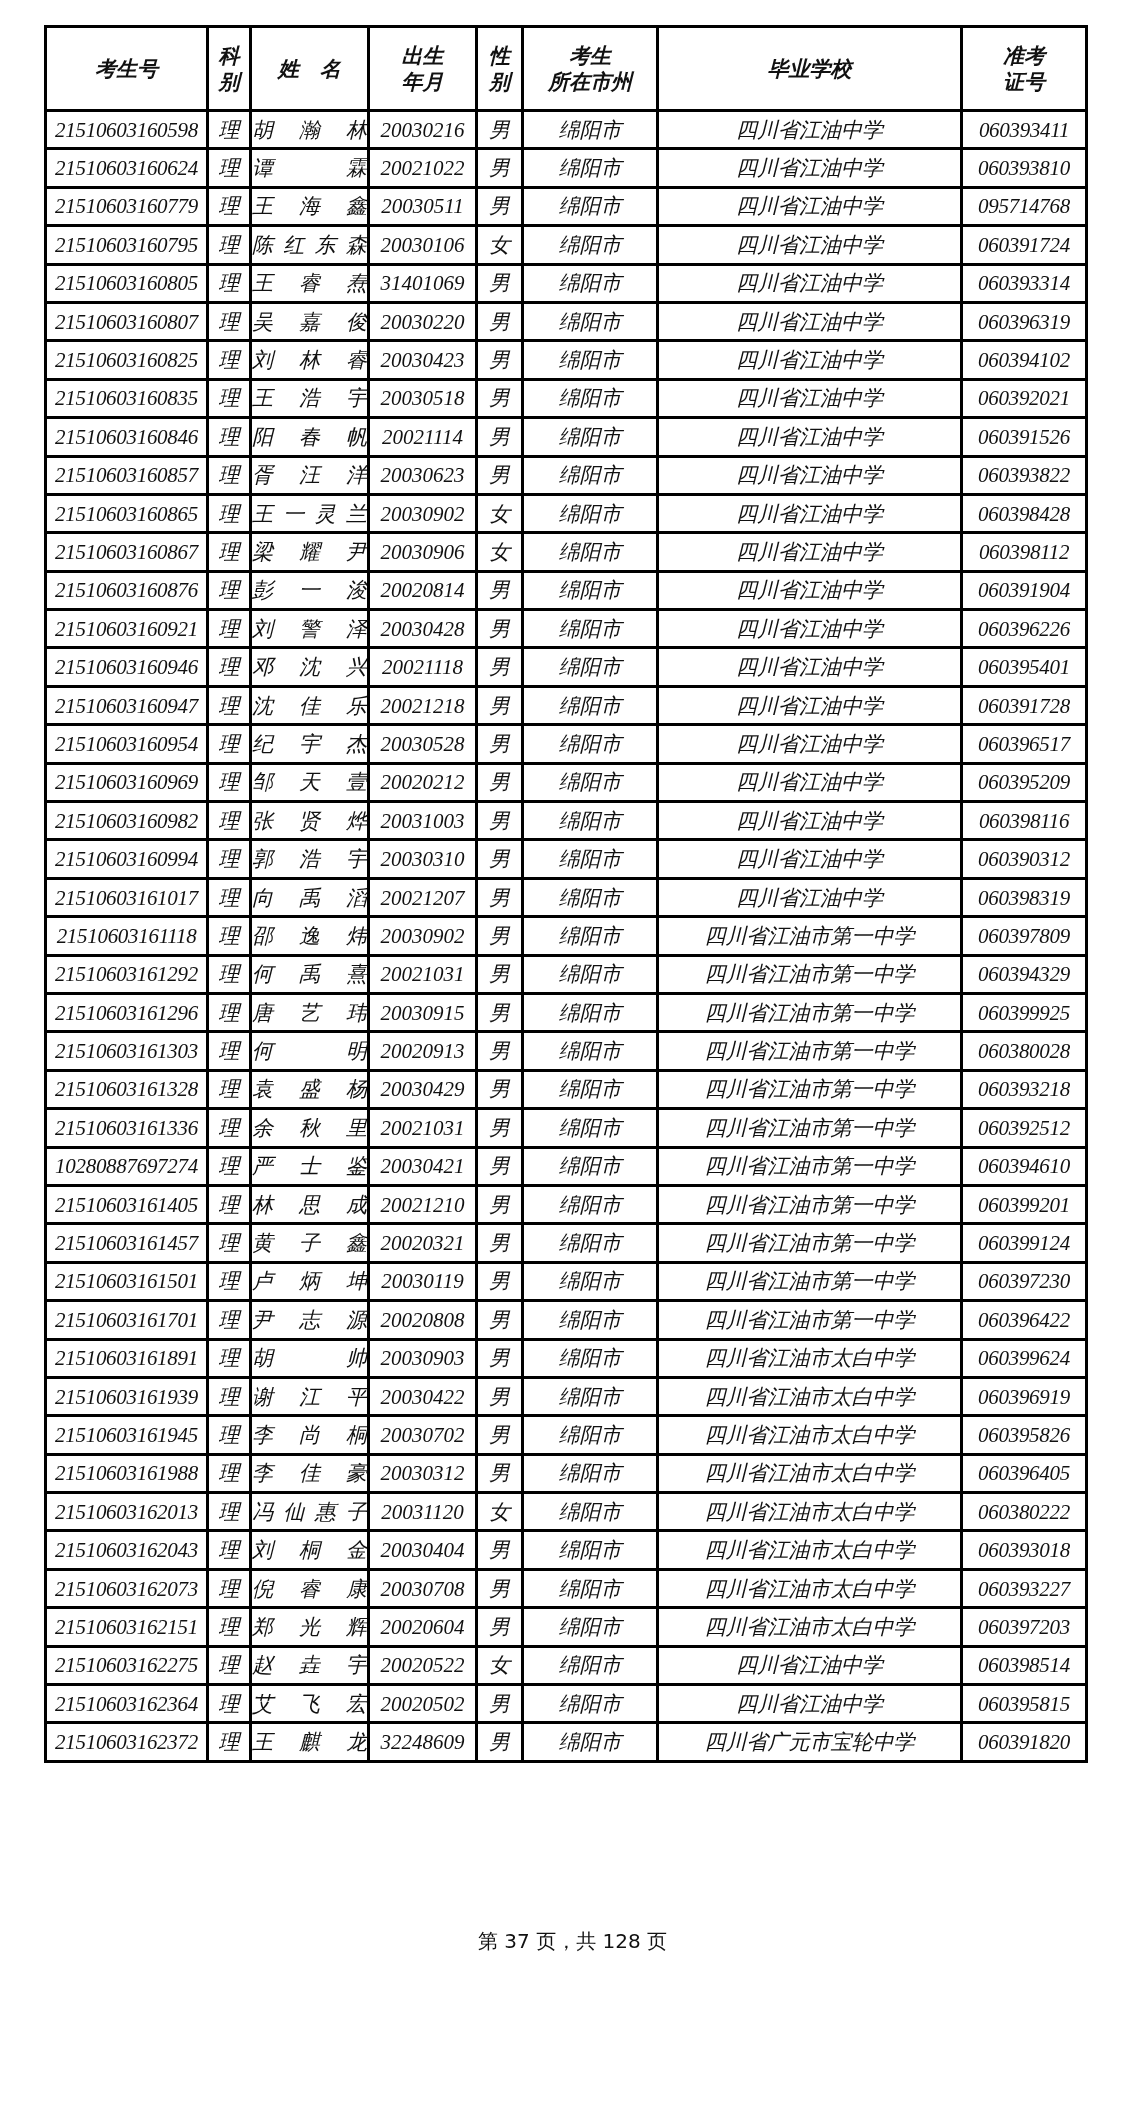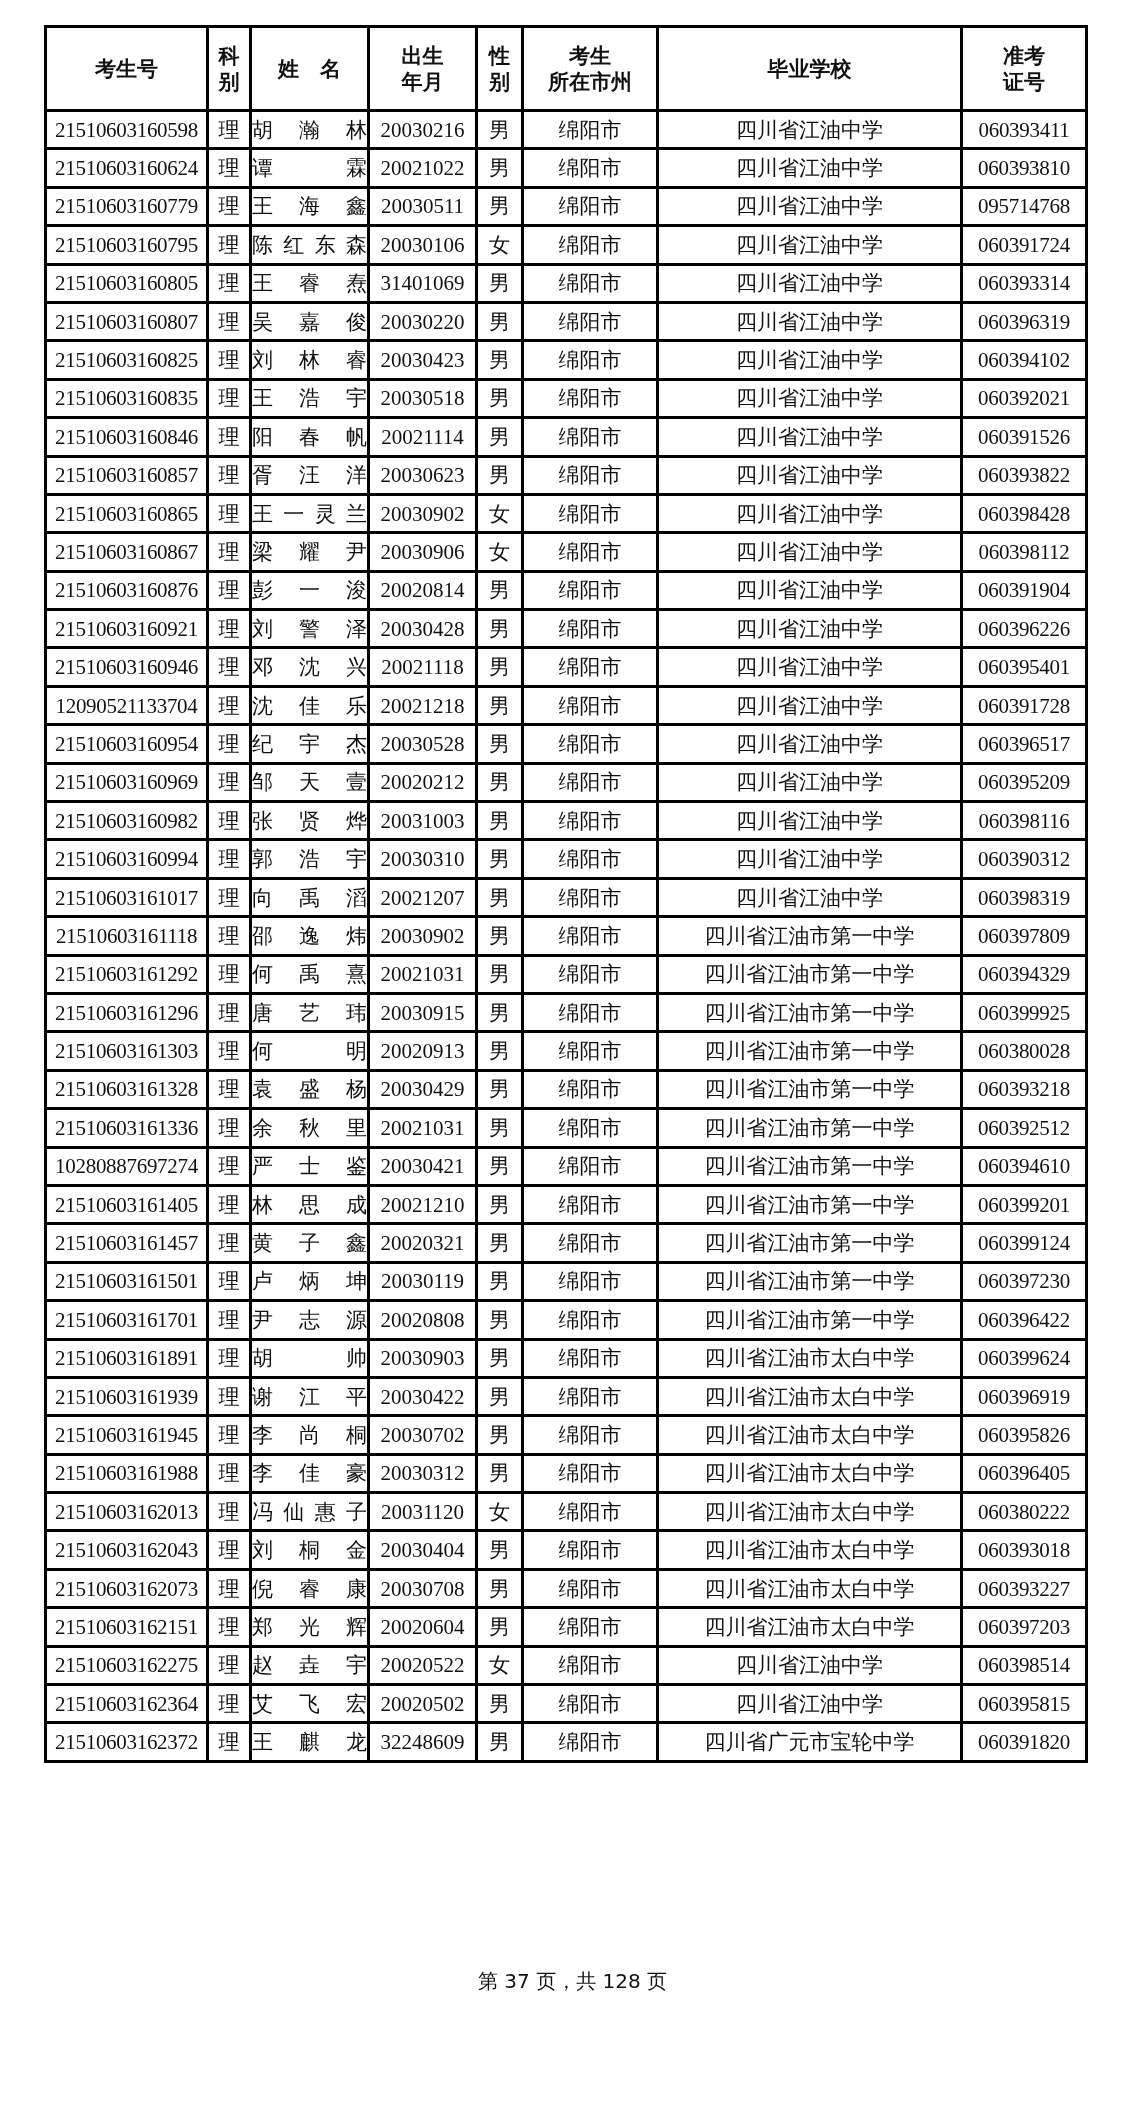--- a/index.html
+++ b/index.html
@@ -5,20 +5,21 @@
   html, body { margin: 0; padding: 0; background: #ffffff; }
   body { width: 1145px; height: 2106px; position: relative; overflow: hidden; }
   .sheet { position: absolute; left: 44px; top: 25px; }
   table.roster {
     border-collapse: collapse;
     table-layout: fixed;
     width: 1041px;
     border: 3px solid #000;
     font-family: "Liberation Serif", "DejaVu Serif", serif;
     color: #111;
+    font-style: italic;
   }
   table.roster th, table.roster td {
     border: 3px solid #000;
     padding: 0;
     text-align: center;
     vertical-align: middle;
     white-space: nowrap;
     overflow: hidden;
   }
   table.roster thead th {
@@ -31,21 +32,21 @@
   table.roster tbody td {
     height: 35.4px;
     font-size: 21px;
     line-height: 24px;
   }
   td.c-id { text-align: left; padding-left: 4px; letter-spacing: -0.3px; margin-top: 22px; }
   td.c-name { padding: 0 3px; }
   td.c-name .nm { display: flex; justify-content: space-between; width: 100%; }
   td.c-ticket { letter-spacing: -0.3px; }
   .footer {
-    position: absolute; top: 1968px; left: 0; width: 1145px;
+    position: absolute; top: 1928px; left: 0; width: 1145px;
     text-align: center;
     font-family: "DejaVu Sans", "Liberation Sans", sans-serif;
     font-size: 20px; color: #111;
   }
 </style>
 </head>
 <body>
 
 <div class="sheet">
   <table class="roster">
@@ -307,21 +308,21 @@
               <span>兴</span>
             </div>
           </td>
     <td class="c-birth">20021118</td>
     <td class="c-gender">男</td>
     <td class="c-city">绵阳市</td>
     <td class="c-school">四川省江油中学</td>
     <td class="c-ticket">060395401</td>
   </tr>
         <tr>
-    <td class="c-id">12090521133704</td>
+    <td class="c-id">21510603160947</td>
     <td class="c-subject">理</td>
     <td class="c-name">
             <div class="nm">
               <span>沈</span>
               <span>佳</span>
               <span>乐</span>
             </div>
           </td>
     <td class="c-birth">20021218</td>
     <td class="c-gender">男</td>

